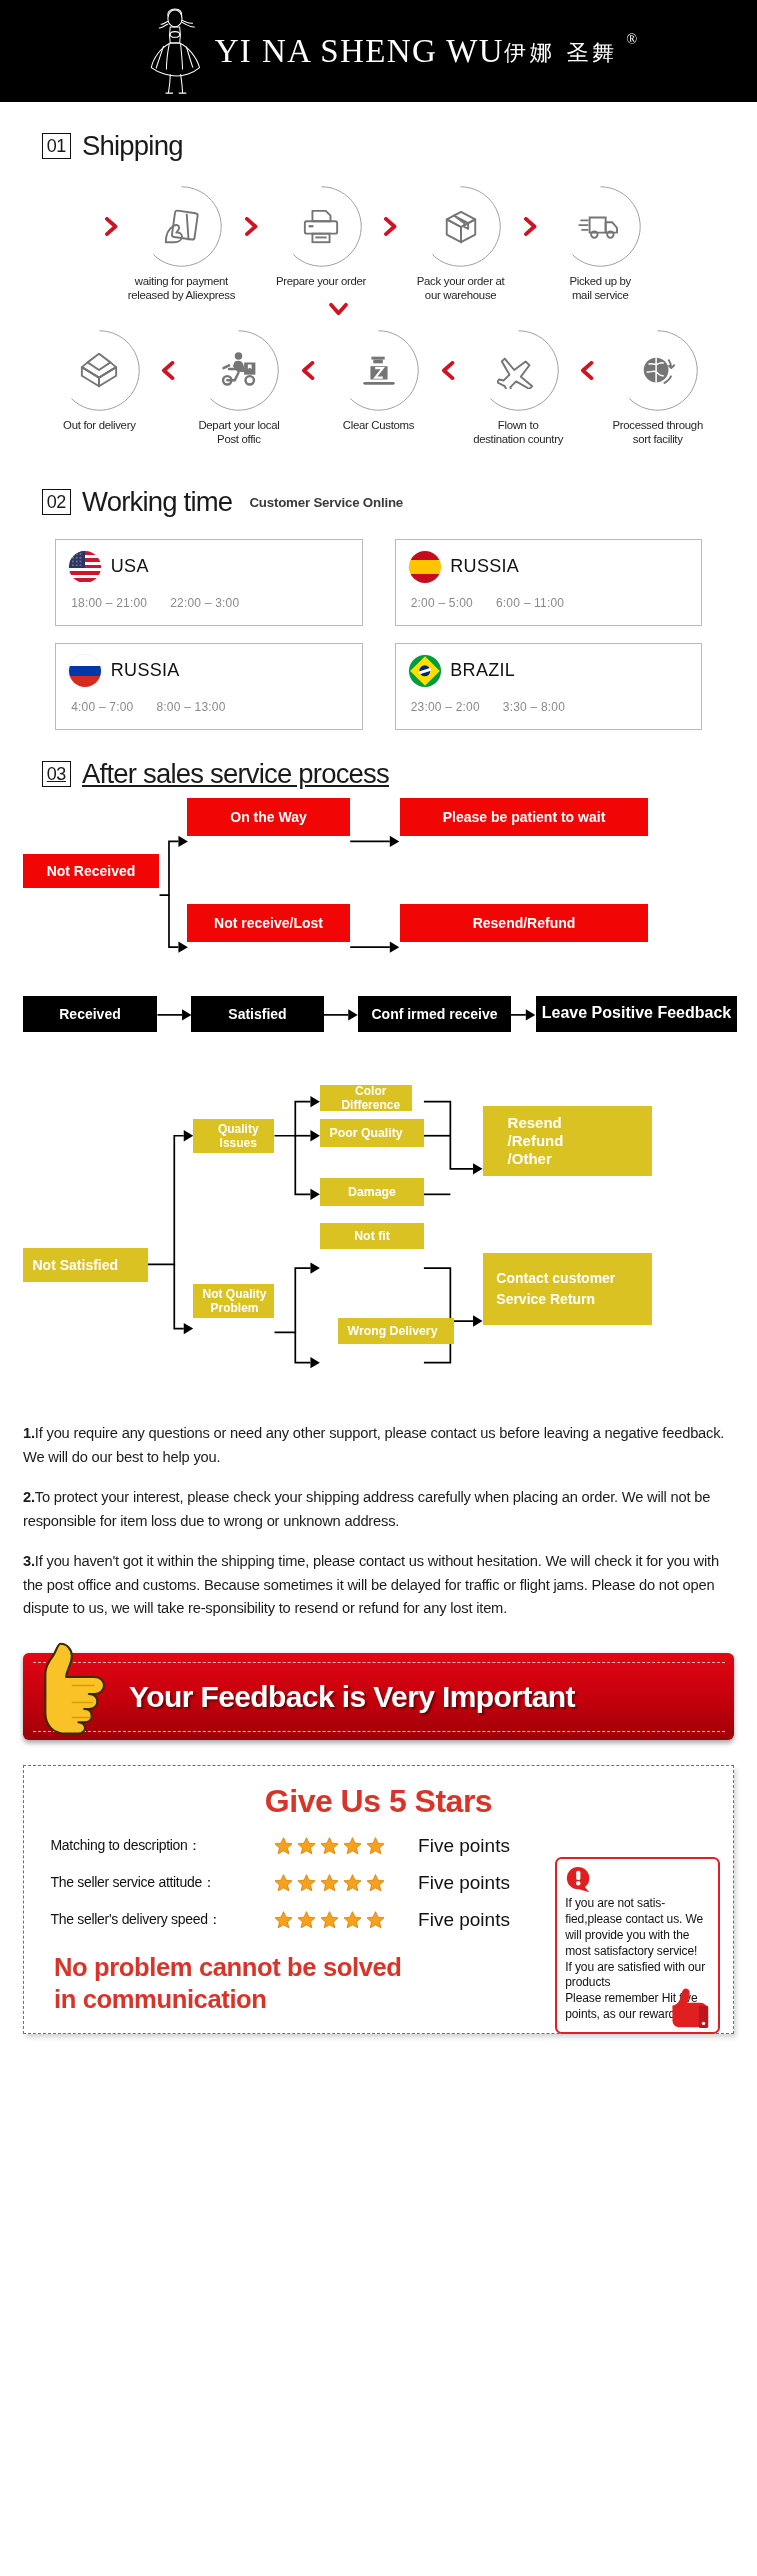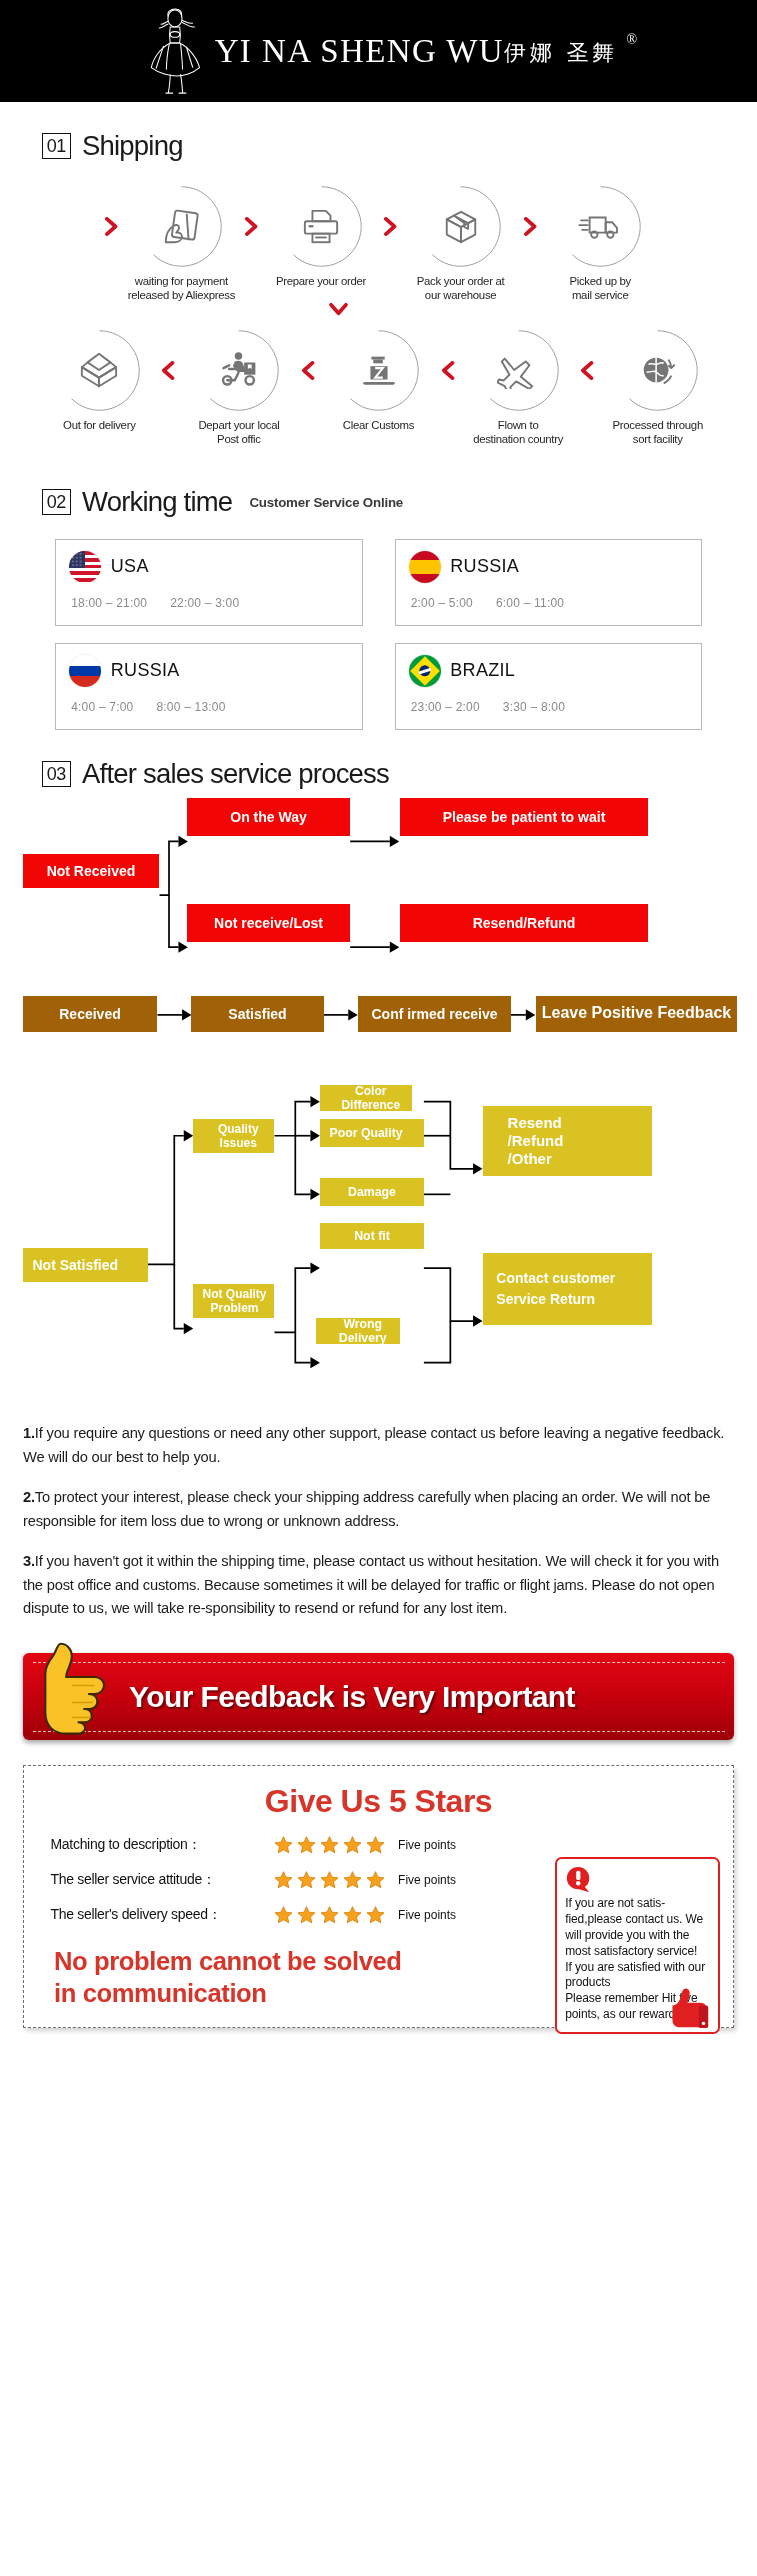--- a/index.html
+++ b/index.html
@@ -87,21 +87,21 @@
   .f-brazil .band{position:absolute;left:50%;top:50%;width:13.3px;height:2.8px;background:#fff;transform:translate(-50%,-50%) rotate(-18deg);border-radius:1.9px;}
 
   
   .flow{position:relative;padding:24.6px 0 0 0;}
   .flow-svg{display:block;}
   .fl-box{
     position:absolute;display:flex;align-items:center;justify-content:center;
     color:#fff;font-weight:700;box-sizing:border-box;text-align:center;line-height:1.18;
   }
   .fl-red{background:#f20505;}
-  .fl-orange{background:#a16207;}
+  .fl-orange{background:#000000;}
   .fl-yellow{background:#dbc223;}
   .fl-left{justify-content:flex-start;padding-left:9.5px;}
 
   
   .notes{padding:17px 23px 0 23px;}
   .note{font-size:14.7px;line-height:1.62;color:#1c1c1c;margin-bottom:16px;letter-spacing:-0.2px;}
   .note b{font-weight:700;}
 
   
   .fb-wrap{position:relative;margin:24.6px 23px 0 23px;height:102px;}
@@ -124,21 +124,21 @@
     margin:17px 23px 24.6px 23px;border:1.9px dashed #6f6f6f;position:relative;
     padding:13.3px 0 17px 0;box-shadow:2.8px 3.8px 4.7px rgba(0,0,0,.18);
   }
   .give{
     text-align:center;color:#d8352a;font-size:32px;font-weight:700;letter-spacing:-0.5px;margin:3.8px 0 15px 0;
   }
   .rate-row{display:flex;align-items:center;padding:0 0 0 26.5px;margin-bottom:15px;gap:9.5px;}
   .rate-label{font-size:14px;color:#111;width:213px;letter-spacing:-0.3px;}
   .stars{display:flex;gap:1.9px;}
   .star{width:21px;height:20px;display:block;}
-  .rate-pts{font-size:12px;color:#111;margin-left:3px;}
+  .rate-pts{font-size:19px;color:#111;margin-left:23px;}
   .noprob{
     color:#d8352a;font-size:25.6px;font-weight:700;line-height:1.25;padding:5.7px 0 0 30px;letter-spacing:-0.4px;
   }
   .info-box{
     position:absolute;right:13.3px;top:91px;width:165px;border:2.8px solid #e02020;border-radius:6.6px;
     background:#fff;padding:7.6px 8.5px 9.5px 8.5px;box-sizing:border-box;
   }
   .info-bang{width:28px;height:28px;display:block;margin-bottom:1.9px;}
   .info-text{font-size:12px;line-height:1.32;color:#111;letter-spacing:-0.1px;}
   .info-thumb{position:absolute;right:5.7px;bottom:1.9px;width:49px;height:49px;}
@@ -438,21 +438,21 @@
           </span>
         <span class="wt-country">BRAZIL</span>
       </div>
       <div class="wt-times">
         <span>23:00 – 2:00</span>
         <span>3:30 – 8:00</span>
       </div>
     </div>
   </div>
 
-  <div class="sec-head" style="">
+  <div class="sec-head" style="text-decoration:underline;">
     <span class="sec-num">03</span>
     <span class="sec-title">After sales service process</span>
   </div>
 
   <div class="flow" style="height:151px;">
     <svg class="flow-svg" width="757" height="151" viewBox="0 0 800 160">
       <g stroke="#000" stroke-width="1.8" fill="none">
         <path d="M168 85 H178 V28 H188"></path>
         <path d="M178 85 V140 H188"></path>
         <path d="M370 28 H412"></path>
@@ -528,21 +528,21 @@
     <div class="fl-box fl-yellow fl-left" style="left:193px;top:72px;width:81px;height:34px;font-size:12px;">Quality Issues</div>
     <div class="fl-box fl-yellow fl-left" style="left:320px;top:38px;width:92px;height:26.5px;font-size:12px;">Color Difference</div>
     <div class="fl-box fl-yellow fl-left" style="left:320px;top:72px;width:104px;height:28px;font-size:12.3px;">Poor Quality</div>
     <div class="fl-box fl-yellow" style="left:320px;top:131px;width:104px;height:28px;font-size:12.3px;">Damage</div>
     <div class="fl-box fl-yellow" style="left:483px;top:59px;width:169px;height:70px;font-size:15px;flex-direction:column;align-items:flex-start;padding-left:24.6px;white-space:pre-line;text-align:left;">Resend
 /Refund
 /Other</div>
     <div class="fl-box fl-yellow fl-left" style="left:193px;top:237px;width:81px;height:34px;font-size:12px;white-space:pre-line;">Not Quality
 Problem</div>
     <div class="fl-box fl-yellow" style="left:320px;top:176px;width:104px;height:26.5px;font-size:12.3px;">Not fit</div>
-    <div class="fl-box fl-yellow fl-left" style="left:316px;top:271px;width:84px;height:26.5px;font-size:12.3px;">Wrong Delivery</div>
+    <div class="fl-box fl-yellow fl-left" style="left:338px;top:271px;width:116px;height:26.5px;font-size:12.3px;">Wrong Delivery</div>
     <div class="fl-box fl-yellow" style="left:483px;top:206px;width:169px;height:72px;font-size:14px;flex-direction:column;align-items:flex-start;padding-left:13.3px;white-space:pre-line;text-align:left;line-height:1.5;">Contact customer
 Service Return</div>
   </div>
 
   <div class="notes">
     <p class="note">
       <b>1.</b><span>If you require any questions or need any other support, please contact us before leaving a negative feedback. We will do our best to help you.</span>
     </p>
     <p class="note">
       <b>2.</b><span>To protect your interest, please check your shipping address carefully when placing an order. We will not be responsible for item loss due to wrong or unknown address.</span>

